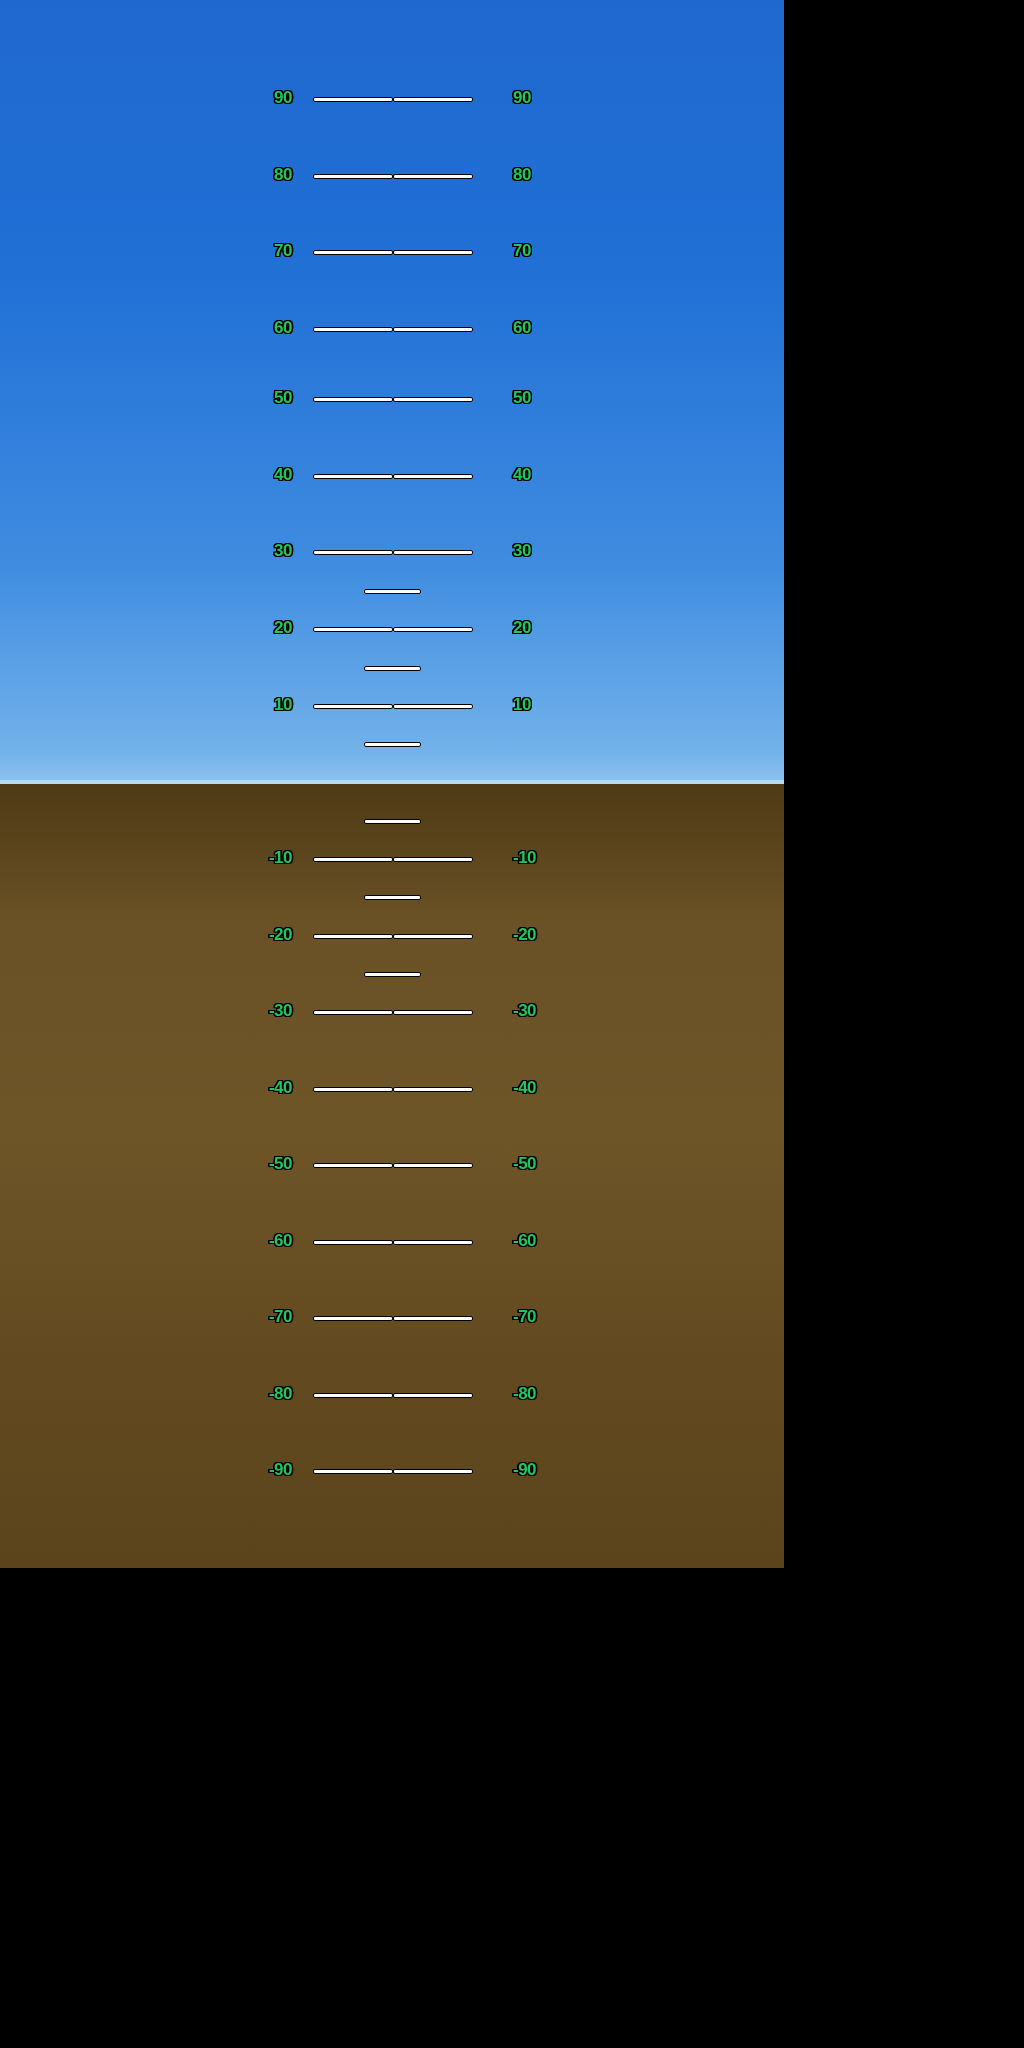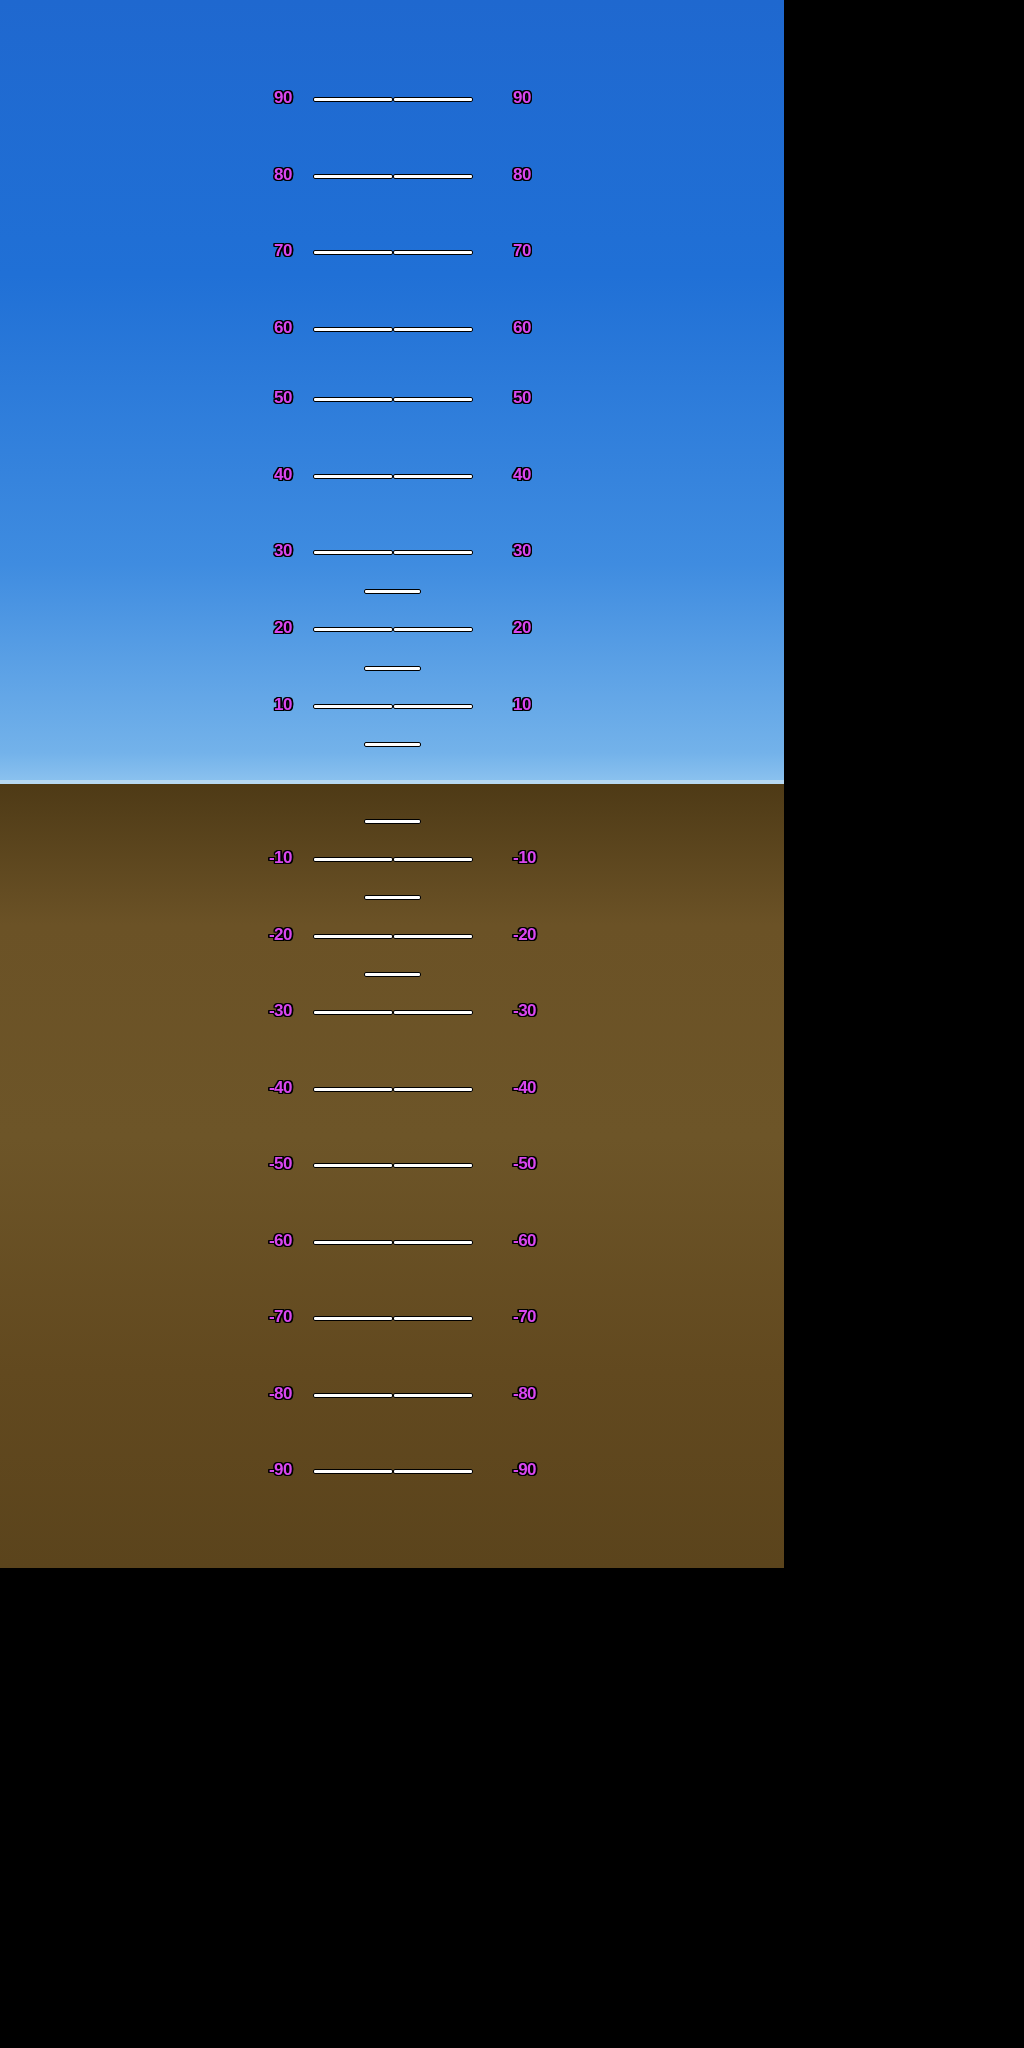--- a/index.html
+++ b/index.html
@@ -79,21 +79,21 @@
     top: -3px;
   }
   .bar.left  { left: 313px; width: 80px; }
   .bar.right { left: 393px; width: 80px; }
   .bar.center{ left: 364px; width: 57px; }
   .lbl {
     position: absolute;
     top: -12px;
     font-size: 17px;
     font-weight: 700;
-    color: #d946ef;
+    color: #22c55e;
     letter-spacing: -0.5px;
     line-height: 20px;
     white-space: nowrap;
     text-shadow:
       -1.4px -1.4px 0 #000, 1.4px -1.4px 0 #000,
       -1.4px  1.4px 0 #000, 1.4px  1.4px 0 #000,
       -1.4px 0 0 #000, 1.4px 0 0 #000,
       0 -1.4px 0 #000, 0 1.4px 0 #000;
     padding-left: 45px;
   }

